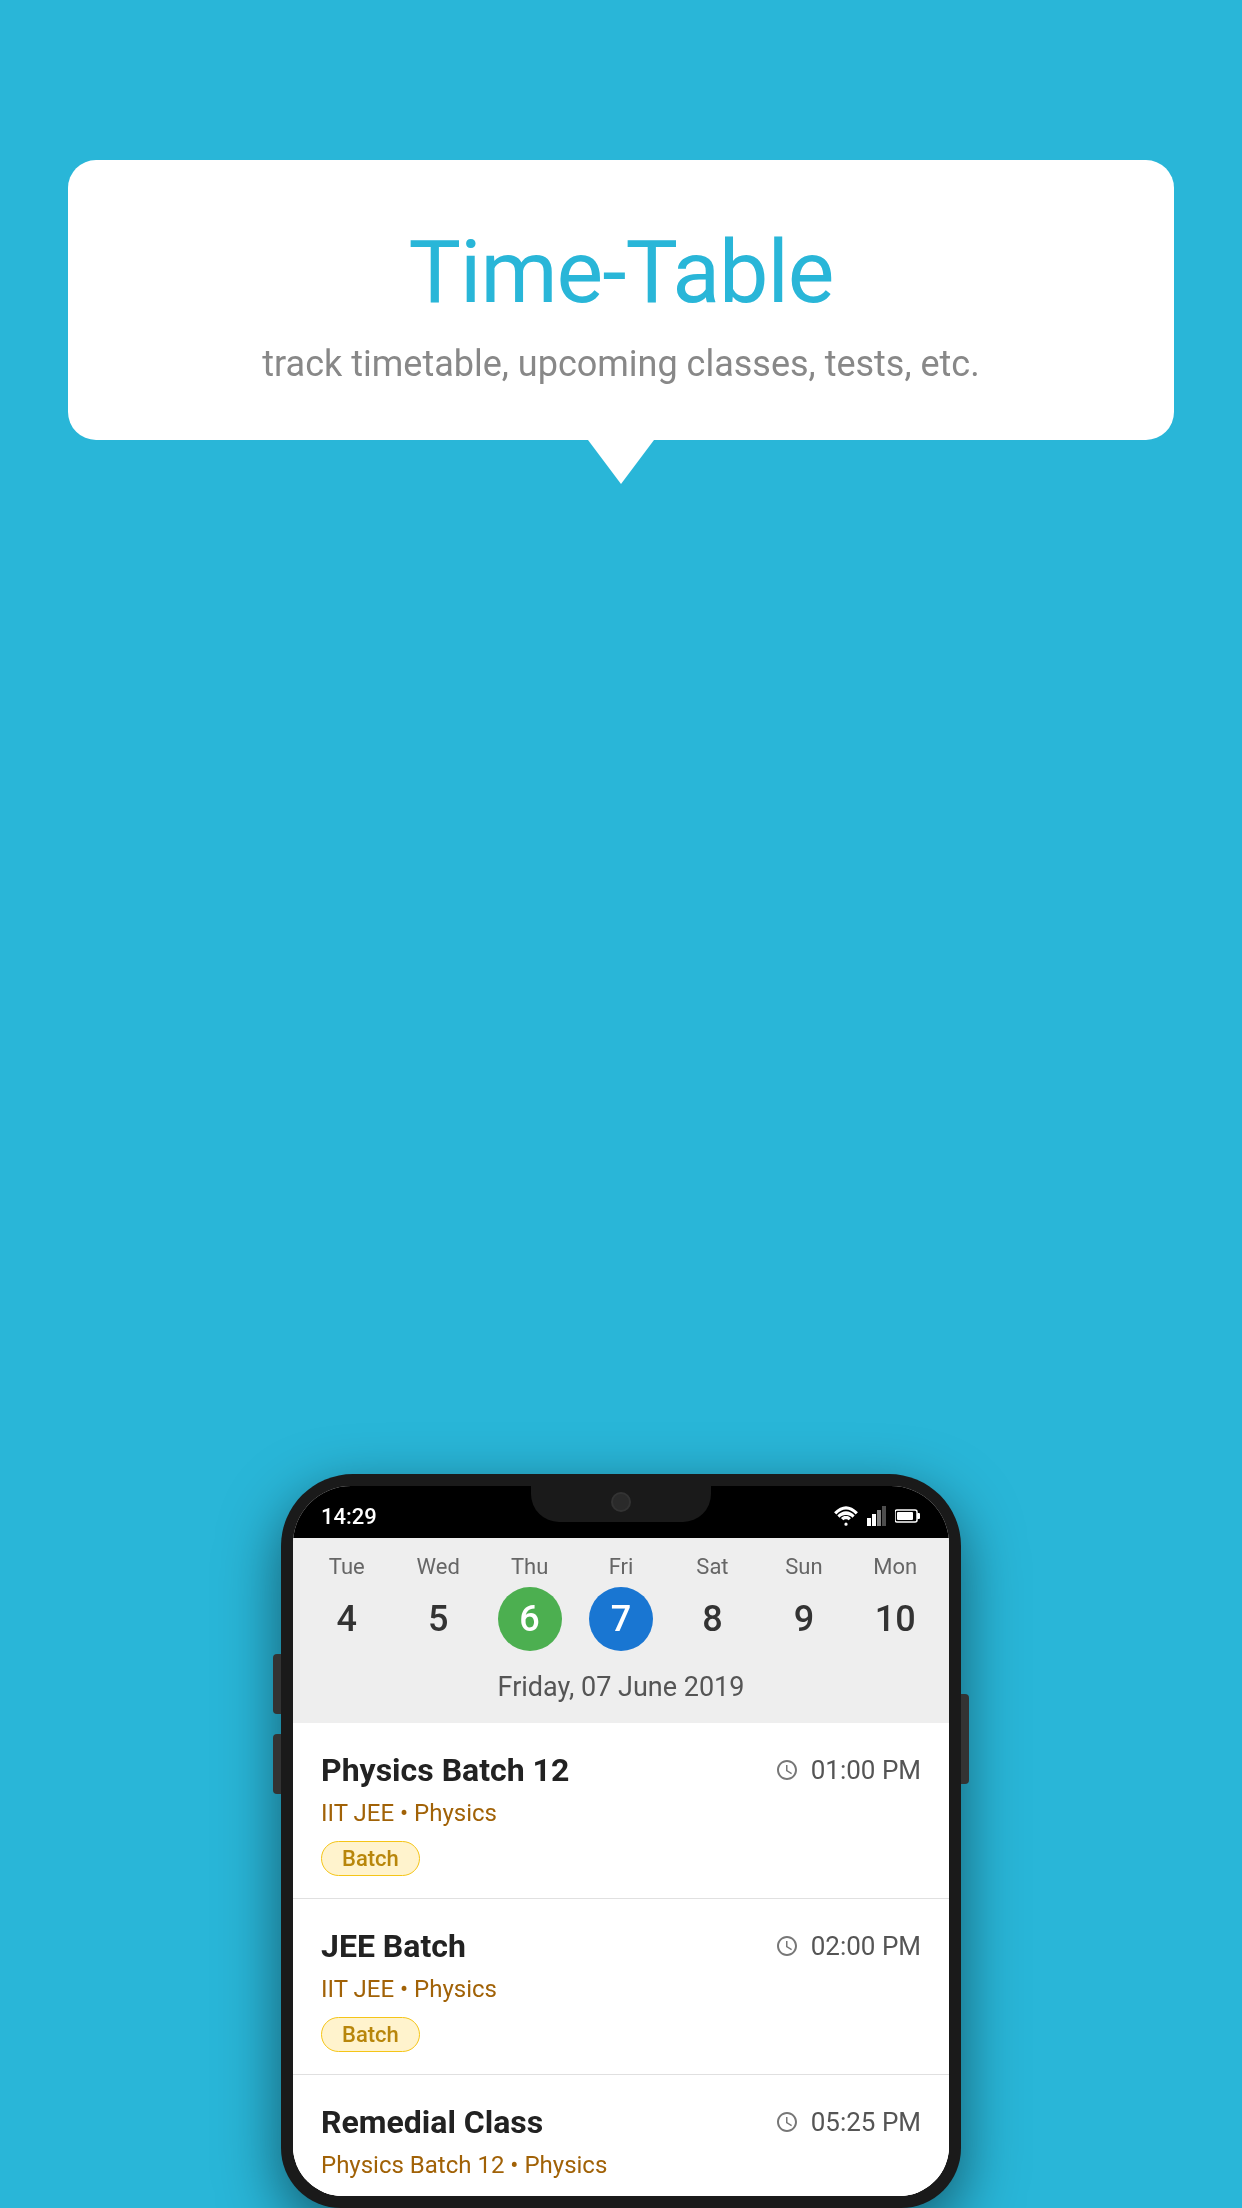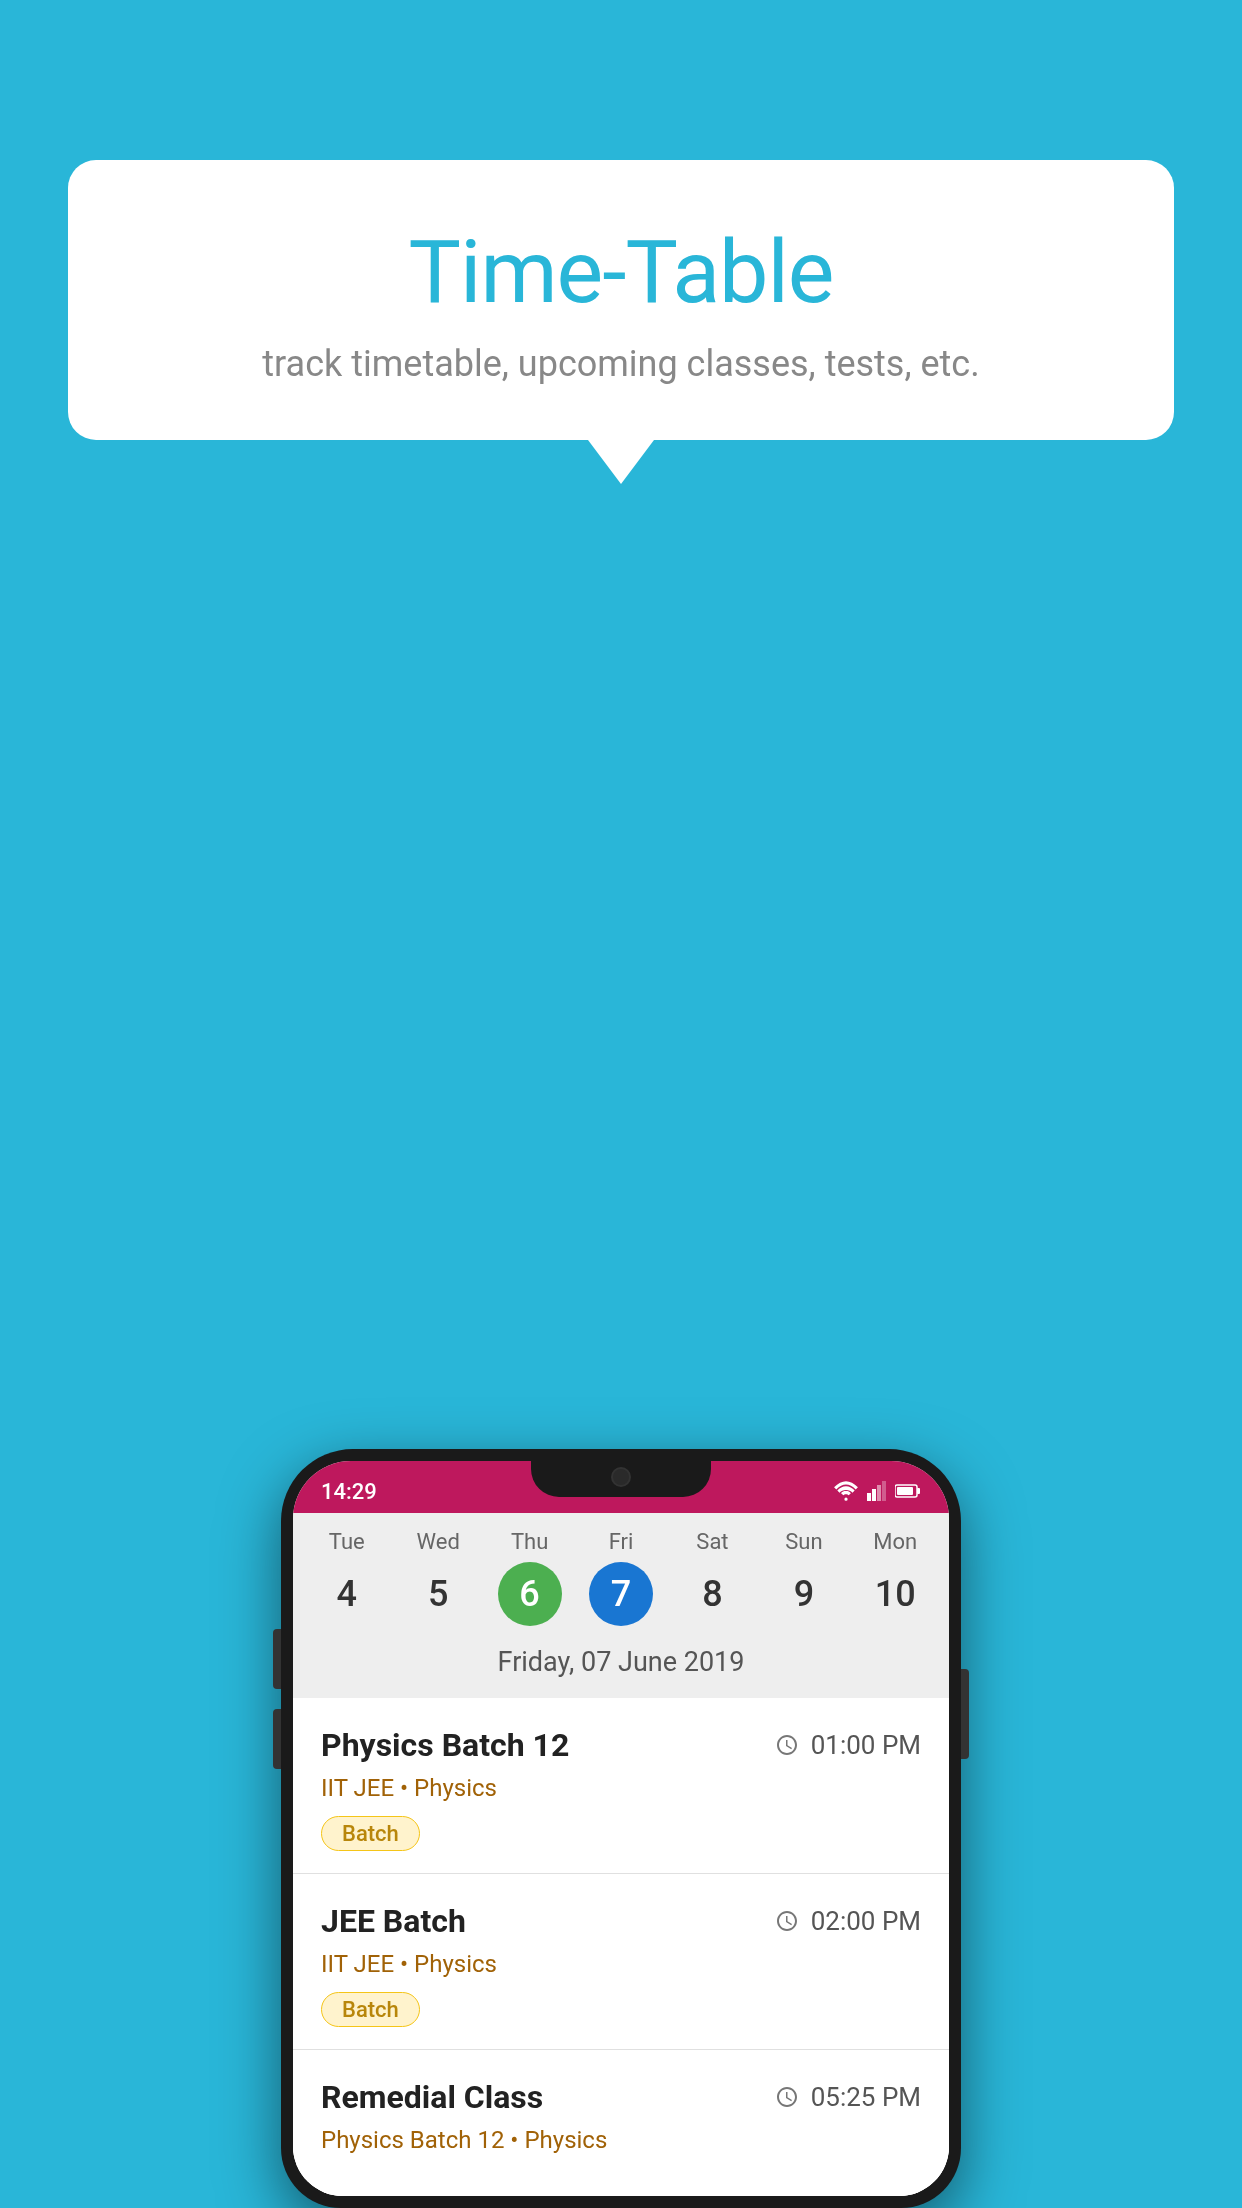--- a/index.html
+++ b/index.html
@@ -101,21 +101,21 @@
 
     .phone-screen {
       background: #f5f5f5;
       border-radius: 58px 58px 50px 50px;
       overflow: hidden;
       position: relative;
     }
 
     
     .status-bar {
-      background: #be185d;
+      background: #000000;
       height: 52px;
       display: flex;
       align-items: center;
       justify-content: space-between;
       padding: 0 28px;
       padding-top: 8px;
     }
 
     .status-time {
       color: white;
@@ -305,21 +305,21 @@
       right: -8px;
       top: 220px;
       width: 8px;
       height: 90px;
       background: #333;
       border-radius: 0 4px 4px 0;
     }
 
     .partial-item {
       background: white;
-      padding: 28px 28px 28px;
+      padding: 28px 28px 3px;
     }
   </style>
 </head>
 <body>
 
 <div class="speech-bubble-container">
   <div class="speech-bubble">
     <div class="bubble-title">Time-Table</div>
     <div class="bubble-subtitle">track timetable, upcoming classes, tests, etc.</div>
   </div>

